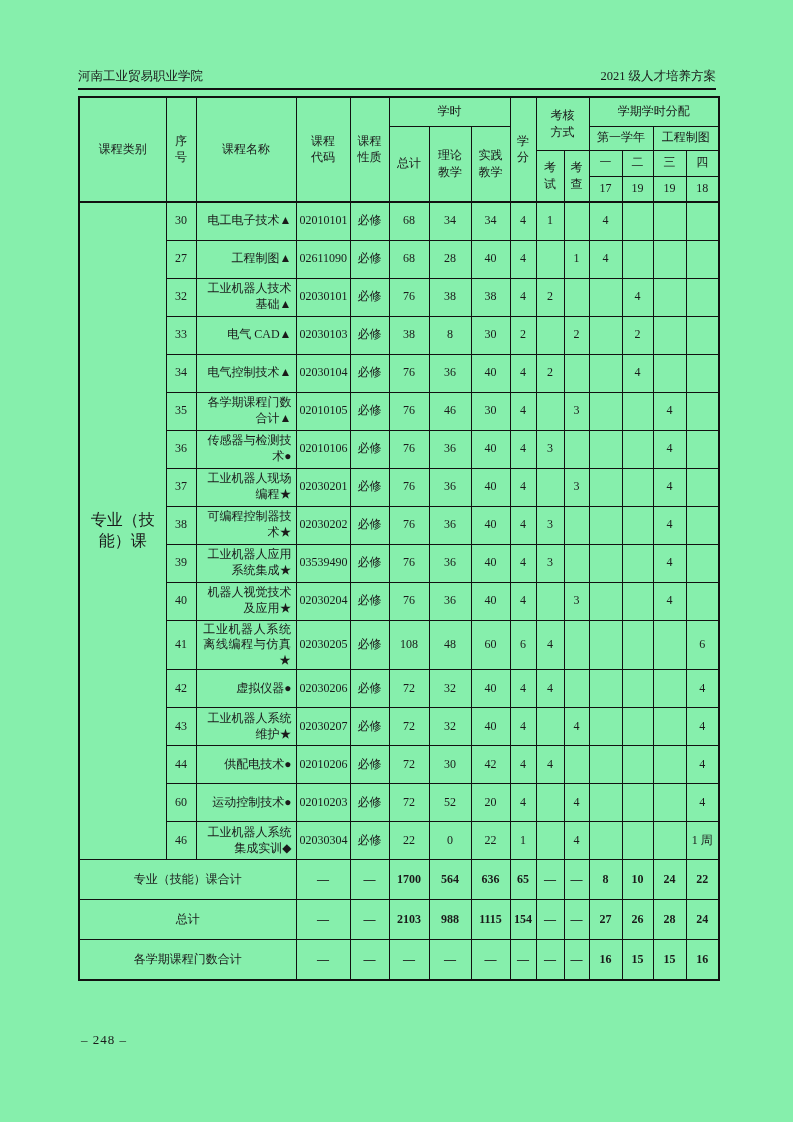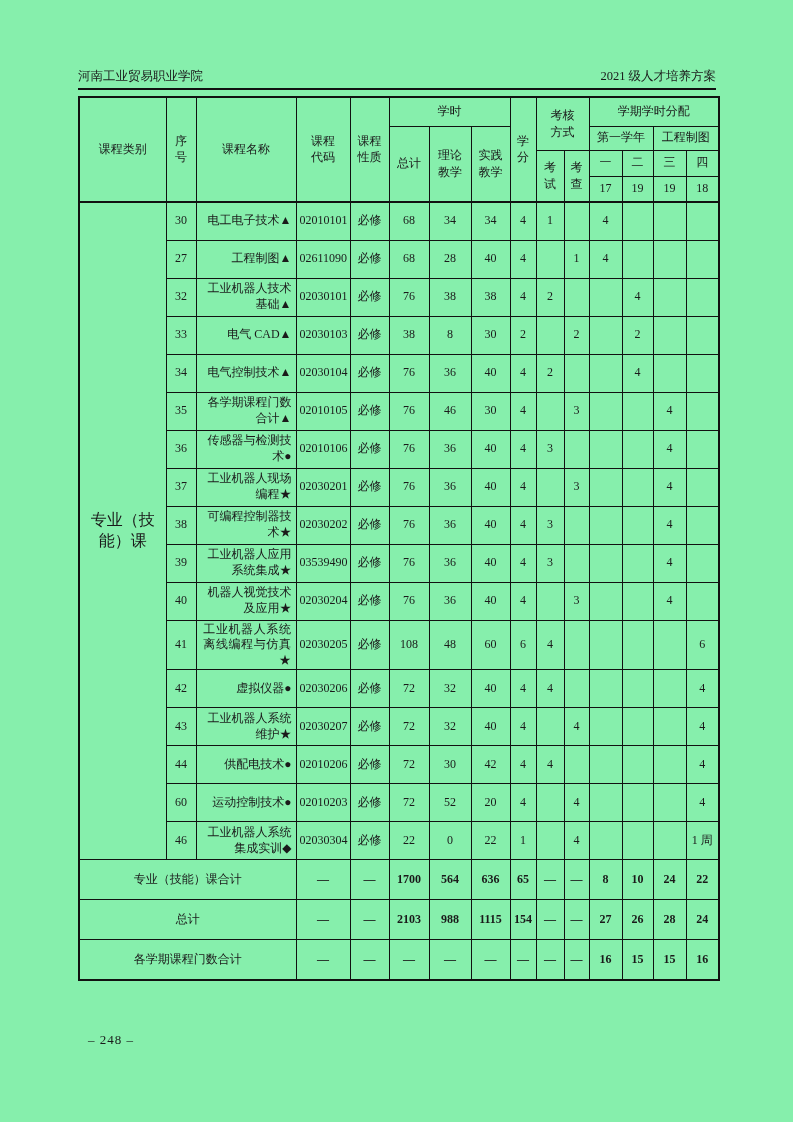--- a/index.html
+++ b/index.html
@@ -49,21 +49,21 @@
   .w2 { display: inline-block; width: 2em; word-break: break-all; line-height: 1.35; }
 
   .curriculum td.name {
     text-align: right; padding-left: 5px; padding-right: 4px;
     word-break: break-all;
   }
   .curriculum td.name.small { font-size: 12px; letter-spacing: 0.6px; }
   .curriculum td.cat { font-size: 16px; padding: 0 1px; }
 
   .page-number {
-    position: absolute; left: 88px; top: 1032px;
+    position: absolute; left: 81px; top: 1032px;
     font-size: 13px; letter-spacing: 1px;
   }
 </style>
 </head>
 <body>
 
 <div class="page">
 
   <div class="doc-header">
     <span>河南工业贸易职业学院</span>

